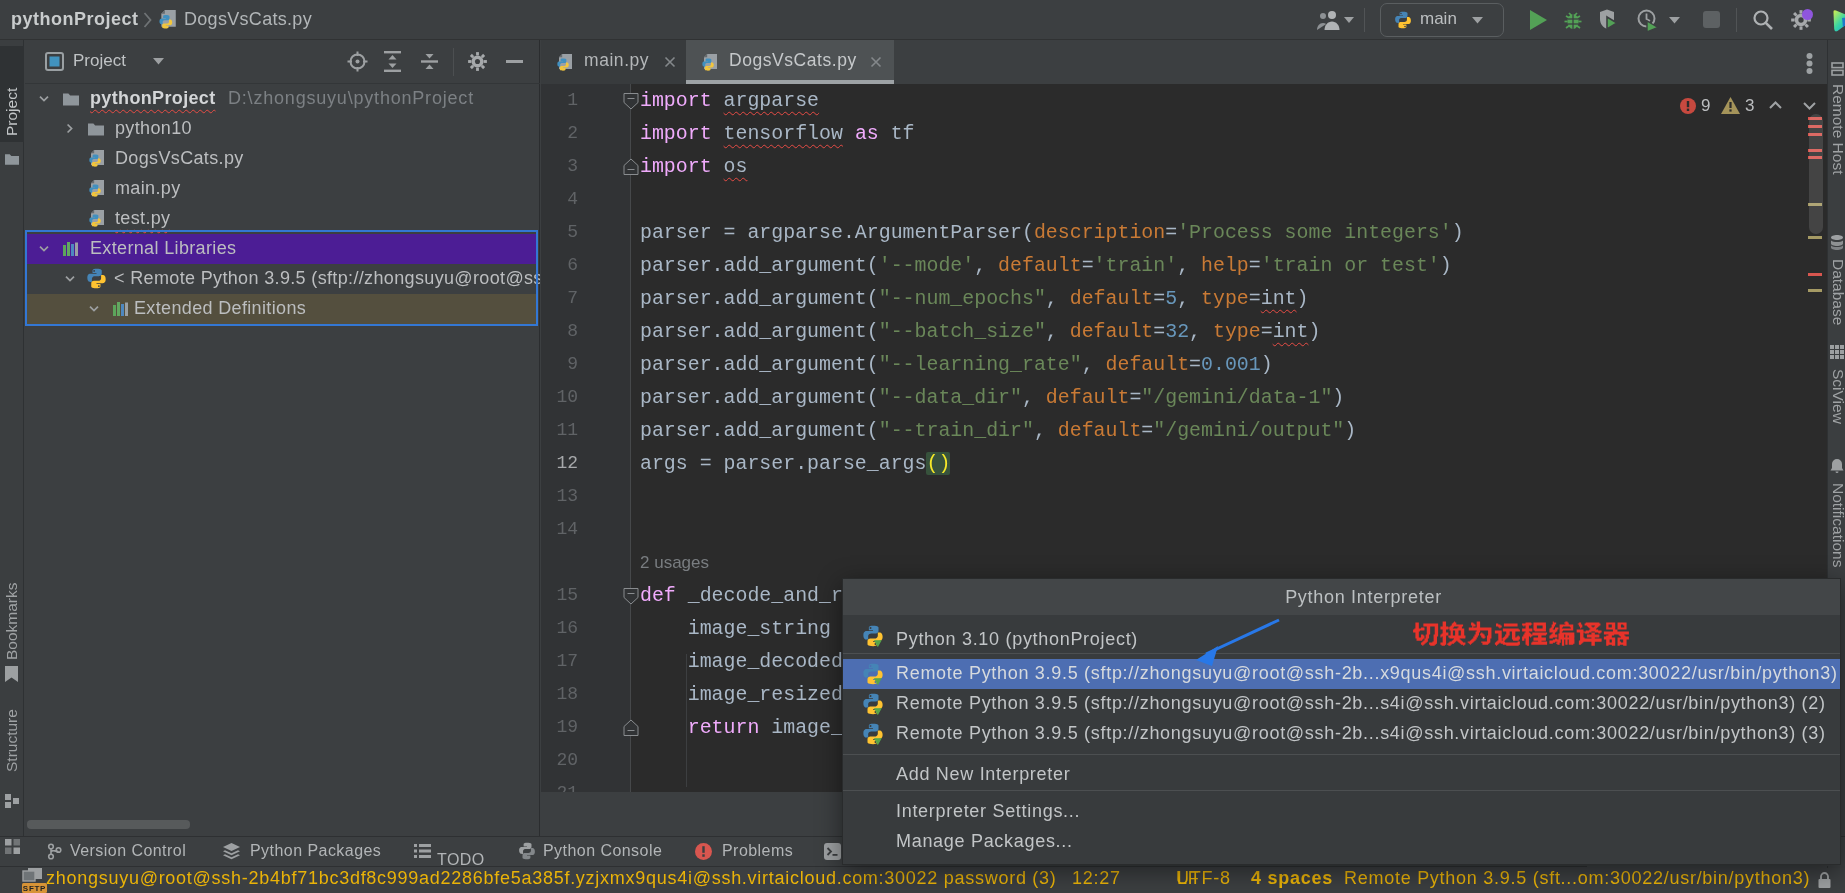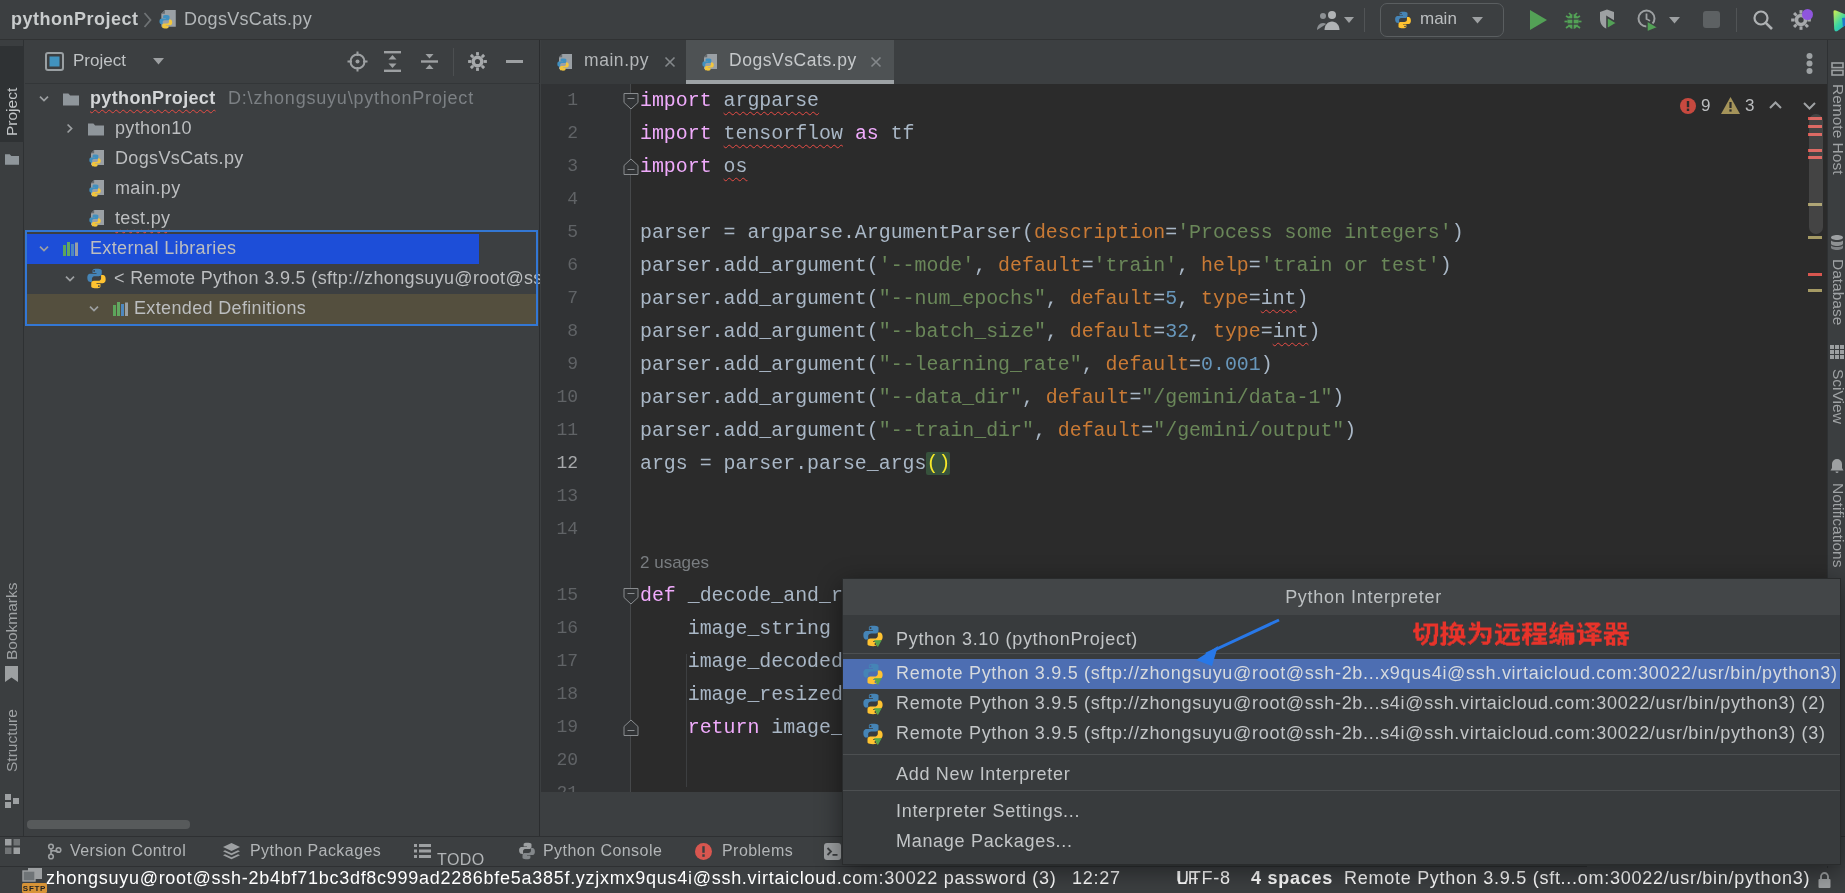--- a/index.html
+++ b/index.html
@@ -304,21 +304,21 @@
       <span class="abs" style="left:90px;top:4px;">main.py</span>
     </div>
     <div class="abs trow" style="top:120px;">
       <span class="abs" style="left:64px;top:5px;">
           <svg width="16" height="18" viewBox="0 0 16 18">
             <use href="#pyfile"></use>
           </svg>
         </span>
       <span class="abs" style="left:90px;top:4px;"><span class="sq">test.py</span></span>
     </div>
-    <div class="abs trow" style="top:150px;background:#1d4ed8;width:452px;left:2px;">
+    <div class="abs trow" style="top:150px;background:#4c1d95;width:509px;left:2px;">
       <span class="abs" style="left:11px;top:9px;">
           <svg width="12" height="12" viewBox="0 0 12 12">
             <use href="#chevdown"></use>
           </svg>
         </span>
       <span class="abs" style="left:35px;top:7px;">
           <svg width="17" height="15" viewBox="0 0 17 15">
             <use href="#lib"></use>
           </svg>
         </span>
@@ -572,21 +572,21 @@
     <rect x="7.3" y="11.3" width="2.4" height="2.5" fill="#3c3f41"></rect>
   </svg>
   <span class="abs" style="left:722px;top:5px;">Problems</span>
   <svg class="abs" style="left:824px;top:6px;" width="17" height="17" viewBox="0 0 17 17">
     <rect x="0" y="0" width="17" height="17" rx="3" fill="#9da0a2"></rect>
     <path d="M3.5 5l3.5 3.5L3.5 12" stroke="#3c3f41" stroke-width="1.8" fill="none"></path>
     <rect x="8.5" y="11" width="5" height="1.8" fill="#3c3f41"></rect>
   </svg>
 </div>
 
-<div class="abs" id="statusbar" style="left:0;top:866px;width:1587px;height:27px;background:#3c3f41;border-top:1px solid #2e3032;font-size:18px;letter-spacing:0.73px;color:#ffffff;">
+<div class="abs" id="statusbar" style="left:0;top:866px;width:1587px;height:27px;background:#3c3f41;border-top:1px solid #2e3032;font-size:18px;letter-spacing:0.73px;color:#eab308;">
   <svg class="abs" style="left:22px;top:1px;" width="26" height="25" viewBox="0 0 26 25">
     <rect x="6" y="0" width="14" height="11" fill="#9da0a2"></rect>
     <rect x="1" y="3" width="12" height="10" fill="#6f7477"></rect>
     <rect x="1" y="3" width="12" height="10" fill="none" stroke="#9da0a2" stroke-width="1.4"></rect>
     <rect x="0" y="15" width="25" height="10" rx="1.5" fill="#d79336"></rect>
     <text x="12.5" y="23" font-size="8" font-weight="bold" fill="#1f2123" text-anchor="middle" font-family="Liberation Sans">SFTP</text>
   </svg>
   <span class="abs" style="left:46px;top:1px;">zhongsuyu@root@ssh-2b4bf71bc3df8c999ad2286bfe5a385f.yzjxmx9qus4i@ssh.virtaicloud.com:30022 password (3)</span>
   <span class="abs" style="left:1072px;top:1px;">12:27</span>
   <span class="abs" style="left:1139px;top:1px;margin-left:38px;">LF</span>

